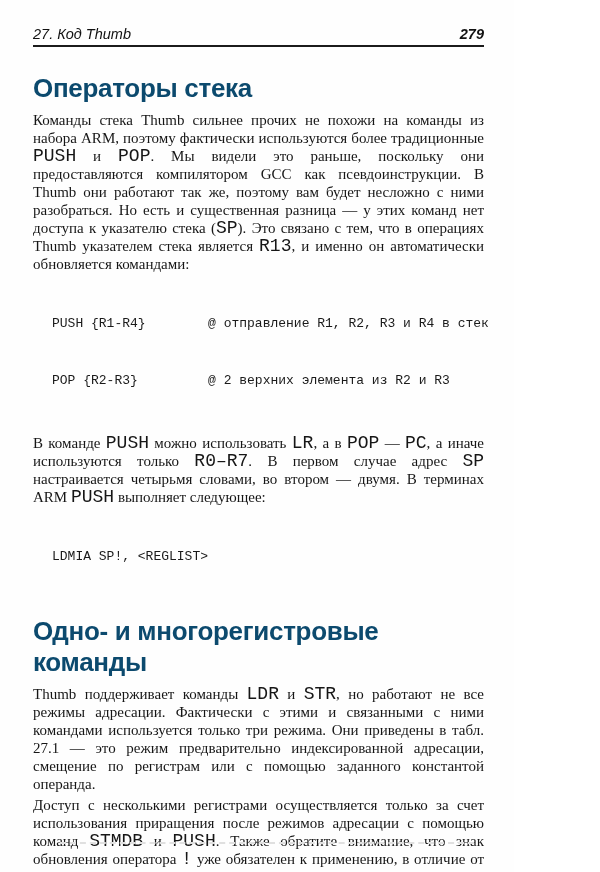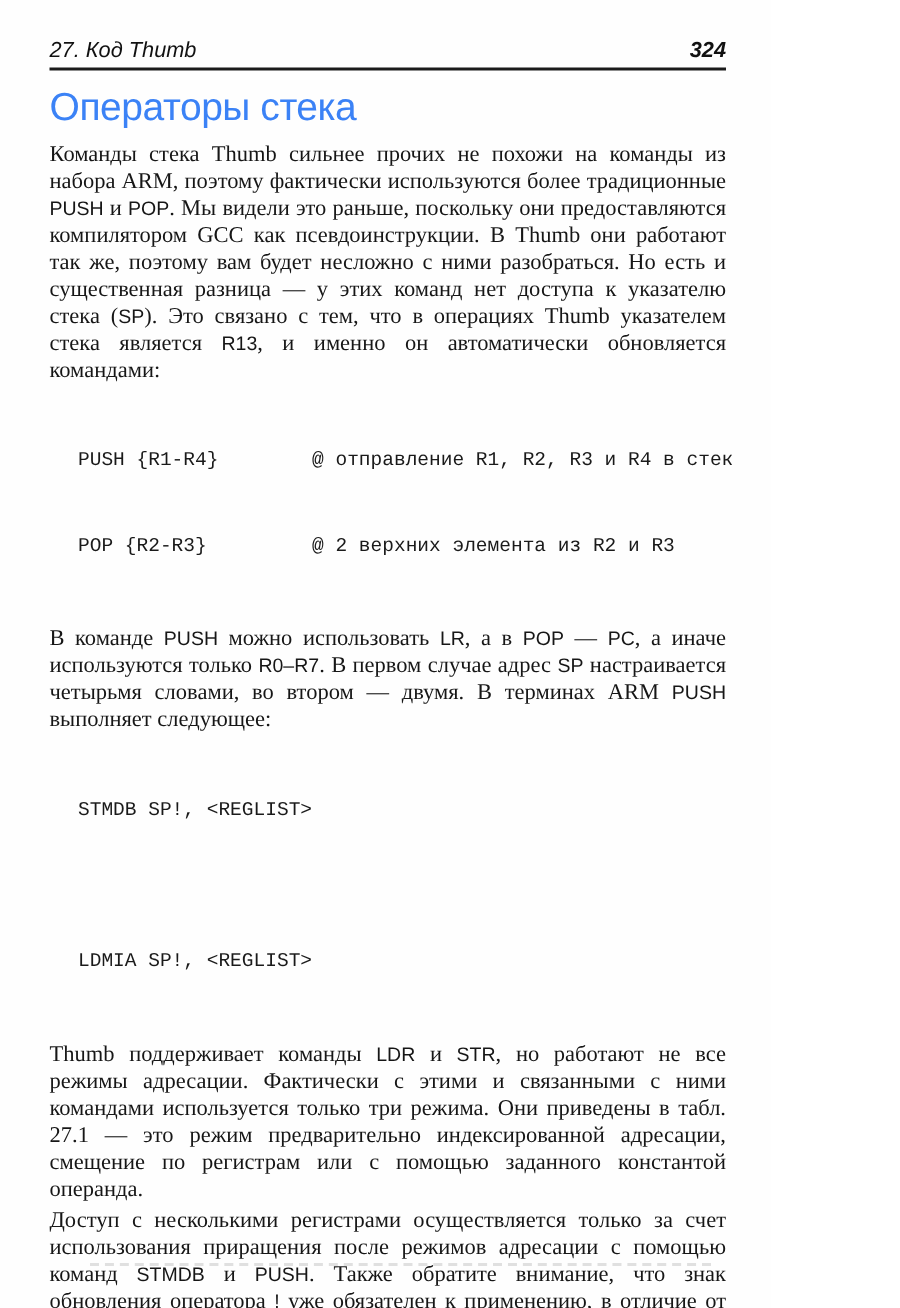--- a/index.html
+++ b/index.html
@@ -12,74 +12,72 @@
 
   
   .runhead {
     display:flex; justify-content:space-between; align-items:flex-end;
     font-family:"Liberation Sans", sans-serif; font-style:italic; font-size:14.5px;
     padding-bottom:3px; border-bottom:2.5px solid #1b1b1b; color:#111;
   }
   .runhead .num { font-weight:bold; }
 
   h1 {
-    font-family:"Liberation Sans", sans-serif; font-weight:normal; color:#3b82f6;
-    font-size:26px; letter-spacing:-0.3px; margin:9px 0 7px 0;
+    font-family:"Liberation Sans", sans-serif; font-weight:bold; color:#0c4a6e;
+    font-size:26px; letter-spacing:-0.3px; margin:26px 0 7px 0;
   }
   h1.h2 { margin-top:12px; }
 
   p.body {
     font-size:15px; line-height:18px; text-align:justify;
     margin:0 0 3px 0;
   }
   p.tight { margin-bottom:3px; }
 
-  .m { font-family:Liberation Sans, sans-serif; font-size:13px; }
+  .m { font-family:Liberation Mono, monospace; font-size:18px; }
 
   .code {
     font-family:"Liberation Mono", monospace; font-size:13px; line-height:19px;
     white-space:pre; margin:3px 0 6px 19px; color:#1a1a1a;
   }
   .code .code-line { white-space:pre; }
 
   .artifact {
     position:absolute; left:60px; right:40px; bottom:28px;
     border-top:2px dashed #e0e0e0; height:0;
   }
 </style>
 </head>
 <body>
 
 <div class="page">
 
   <div class="runhead">
     <span>27. Код Thumb</span>
-    <span class="num">324</span>
+    <span class="num">279</span>
   </div>
 
   <h1>Операторы стека</h1>
 
   <p class="body"><span>Команды стека Thumb сильнее прочих не похожи на команды из набора ARM, поэтому фактически используются более традиционные </span><span class="m">PUSH</span><span> и </span><span class="m">POP</span><span>. Мы видели это раньше, поскольку они предоставляются компилятором GCC как псевдоинструкции. В Thumb они работают так же, поэтому вам будет несложно с ними разобраться. Но есть и существенная разница — у этих команд нет доступа к указателю стека (</span><span class="m">SP</span><span>). Это связано с тем, что в операциях Thumb указателем стека является </span><span class="m">R13</span><span>, и именно он автоматически обновляется командами:</span></p>
 
   <div class="code">
     <div class="code-line">PUSH {R1-R4}        @ отправление R1, R2, R3 и R4 в стек</div>
     <div class="code-line">POP {R2-R3}         @ 2 верхних элемента из R2 и R3</div>
   </div>
 
   <p class="body"><span>В команде </span><span class="m">PUSH</span><span> можно использовать </span><span class="m">LR</span><span>, а в </span><span class="m">POP</span><span> — </span><span class="m">PC</span><span>, а иначе используются только </span><span class="m">R0–R7</span><span>. В первом случае адрес </span><span class="m">SP</span><span> настраивается четырьмя словами, во втором — двумя. В терминах ARM </span><span class="m">PUSH</span><span> выполняет следующее:</span></p>
 
-  <div class="code">
-    <div class="code-line">STMDB SP!, &lt;REGLIST&gt;</div>
-  </div>
 
 
   <div class="code">
     <div class="code-line">LDMIA SP!, &lt;REGLIST&gt;</div>
   </div>
 
+  <h1 class="h2">Одно- и многорегистровые команды</h1>
 
   <p class="body"><span>Thumb поддерживает команды </span><span class="m">LDR</span><span> и </span><span class="m">STR</span><span>, но работают не все режимы адресации. Фактически с этими и связанными с ними командами используется только три режима. Они приведены в табл. 27.1 — это режим предварительно индексированной адресации, смещение по регистрам или с помощью заданного константой операнда.</span></p>
 
   <p class="body"><span>Доступ с несколькими регистрами осуществляется только за счет использования приращения после режимов адресации с помощью команд </span><span class="m">STMDB</span><span> и </span><span class="m">PUSH</span><span>. Также обратите внимание, что знак обновления оператора </span><span class="m">!</span><span> уже обязателен к применению, в отличие от режима ARM:</span></p>
 
   <div class="artifact"></div>
 
 </div>
 
 </body></html>

